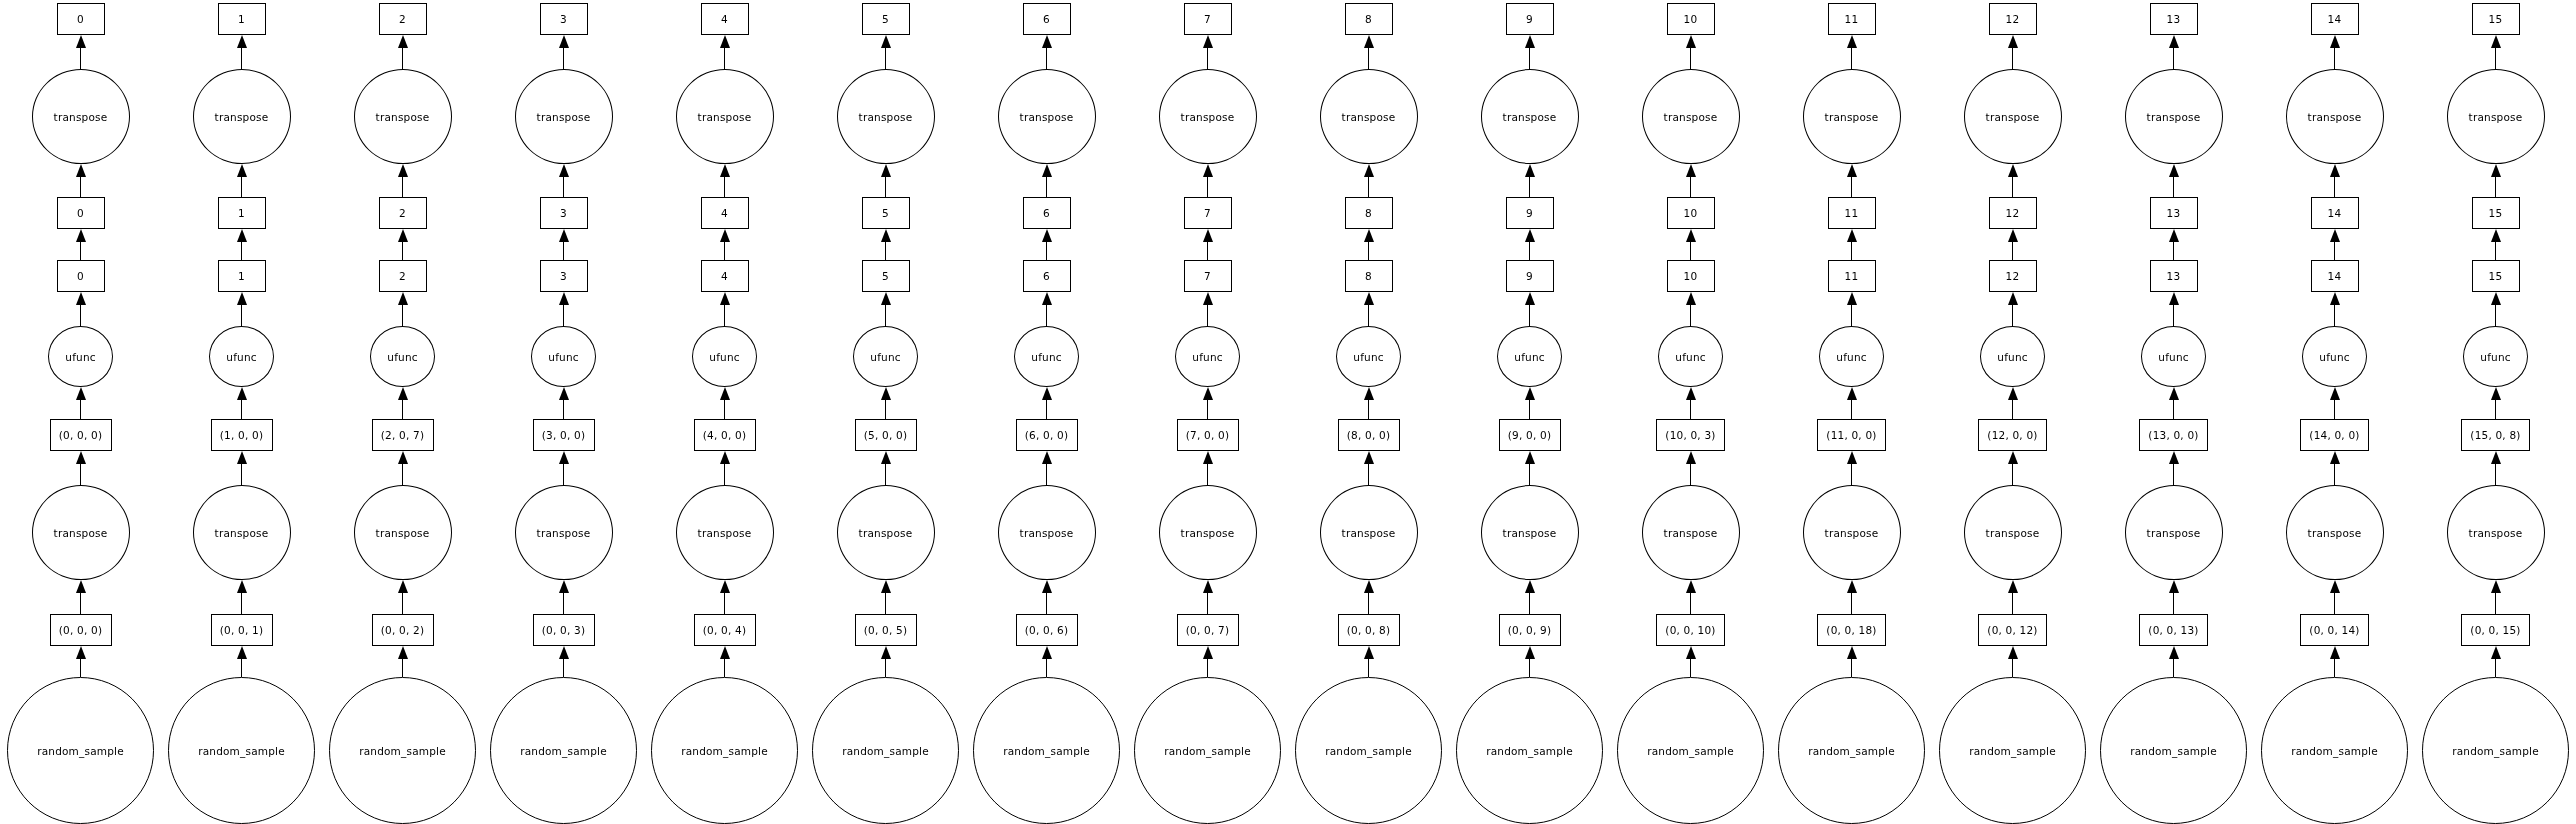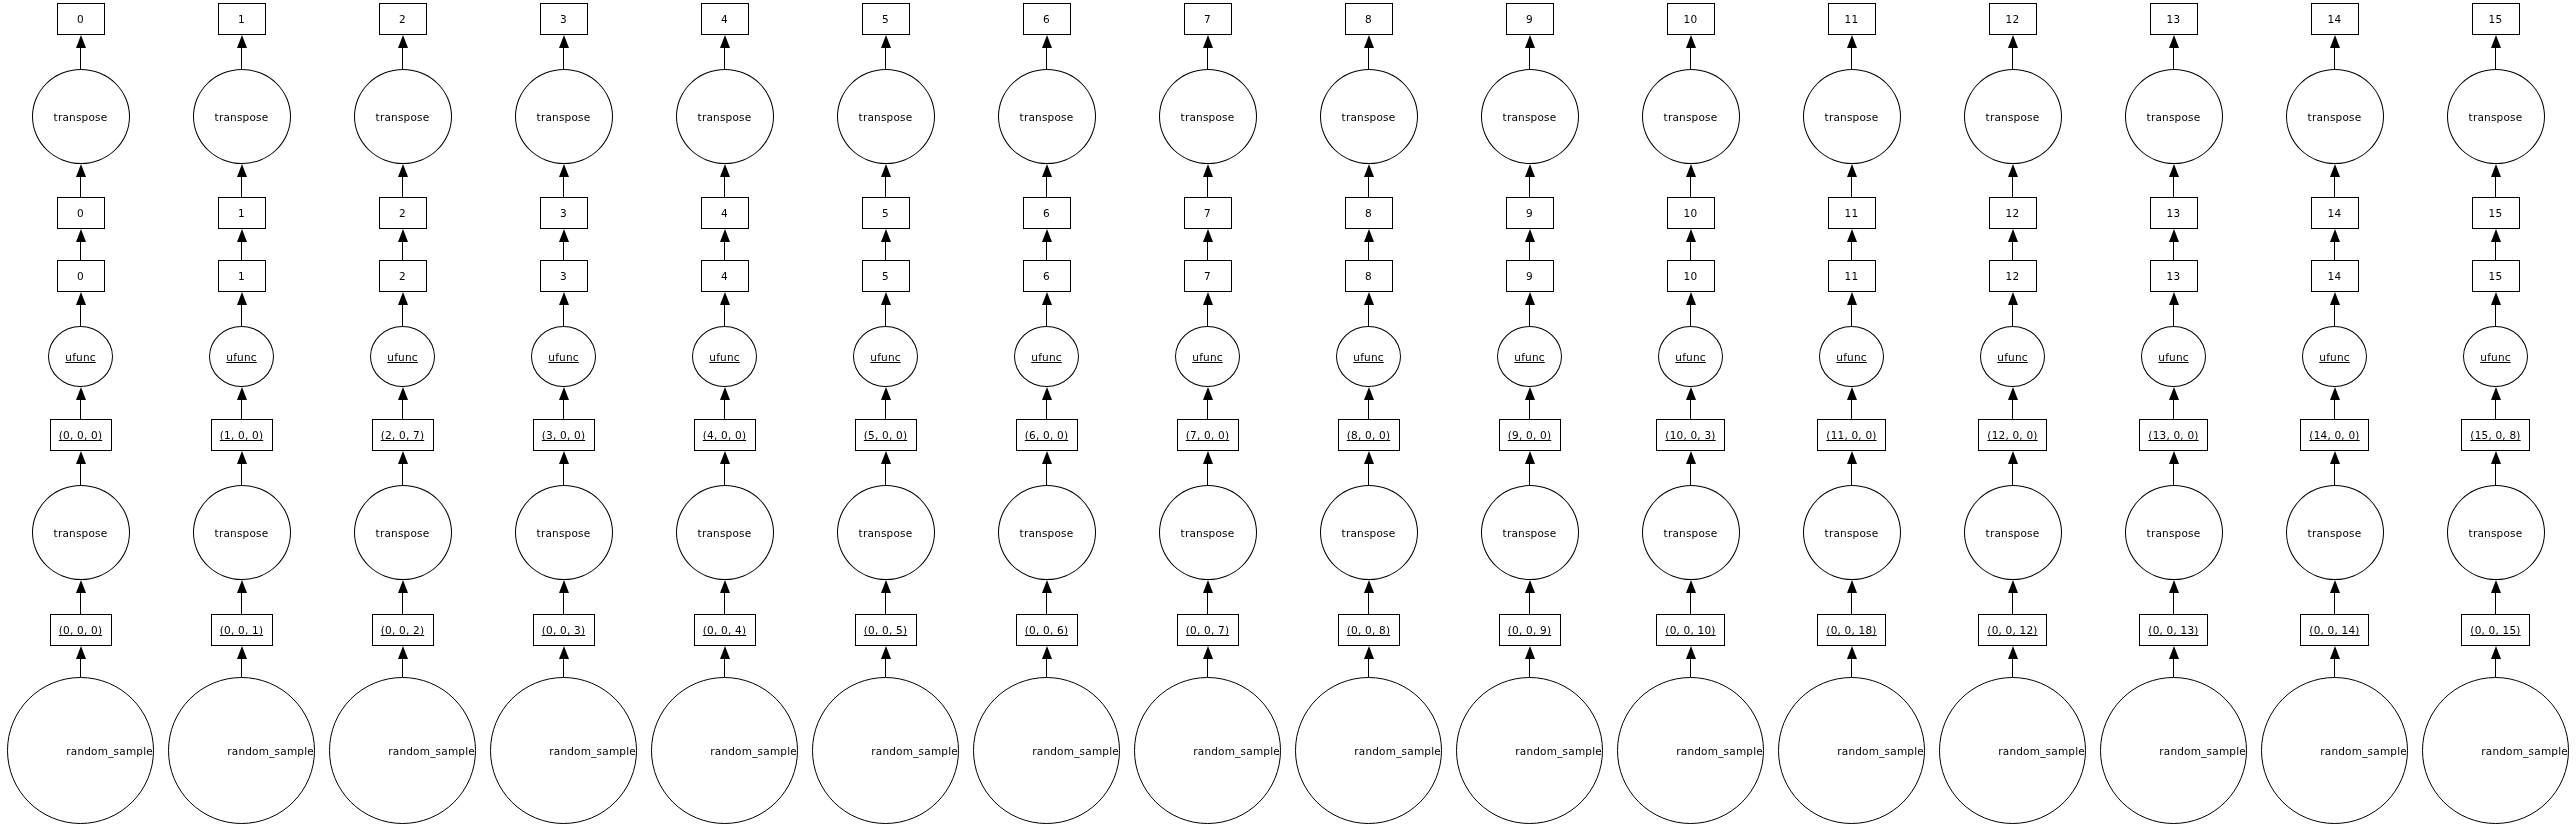--- a/index.html
+++ b/index.html
@@ -40,28 +40,27 @@
     letter-spacing: 0.2px;
     white-space: nowrap;
   }
   .node.box {
     height: 32px;
     min-width: 48px;
     padding: 0 8px;
   }
   .node.box.tuple {
     min-width: 62px;
-    text-decoration: underline;
   }
   .node.ellipse {
     border-radius: 50%;
   }
   .node.ellipse.large  { width: 98px; height: 95px; text-align: center; }
-  .node.ellipse.small  { width: 65px;  height: 61px; text-decoration: underline;  }
-  .node.ellipse.xlarge { width: 147px; height: 147px; justify-content: flex-end; }
+  .node.ellipse.small  { width: 65px;  height: 61px;  }
+  .node.ellipse.xlarge { width: 147px; height: 147px; }
   .edge {
     flex: 0 0 auto;
     display: flex;
     flex-direction: column;
     align-items: center;
   }
   .edge .arrowhead {
     width: 0;
     height: 0;
     border-left: 5.3px solid transparent;

